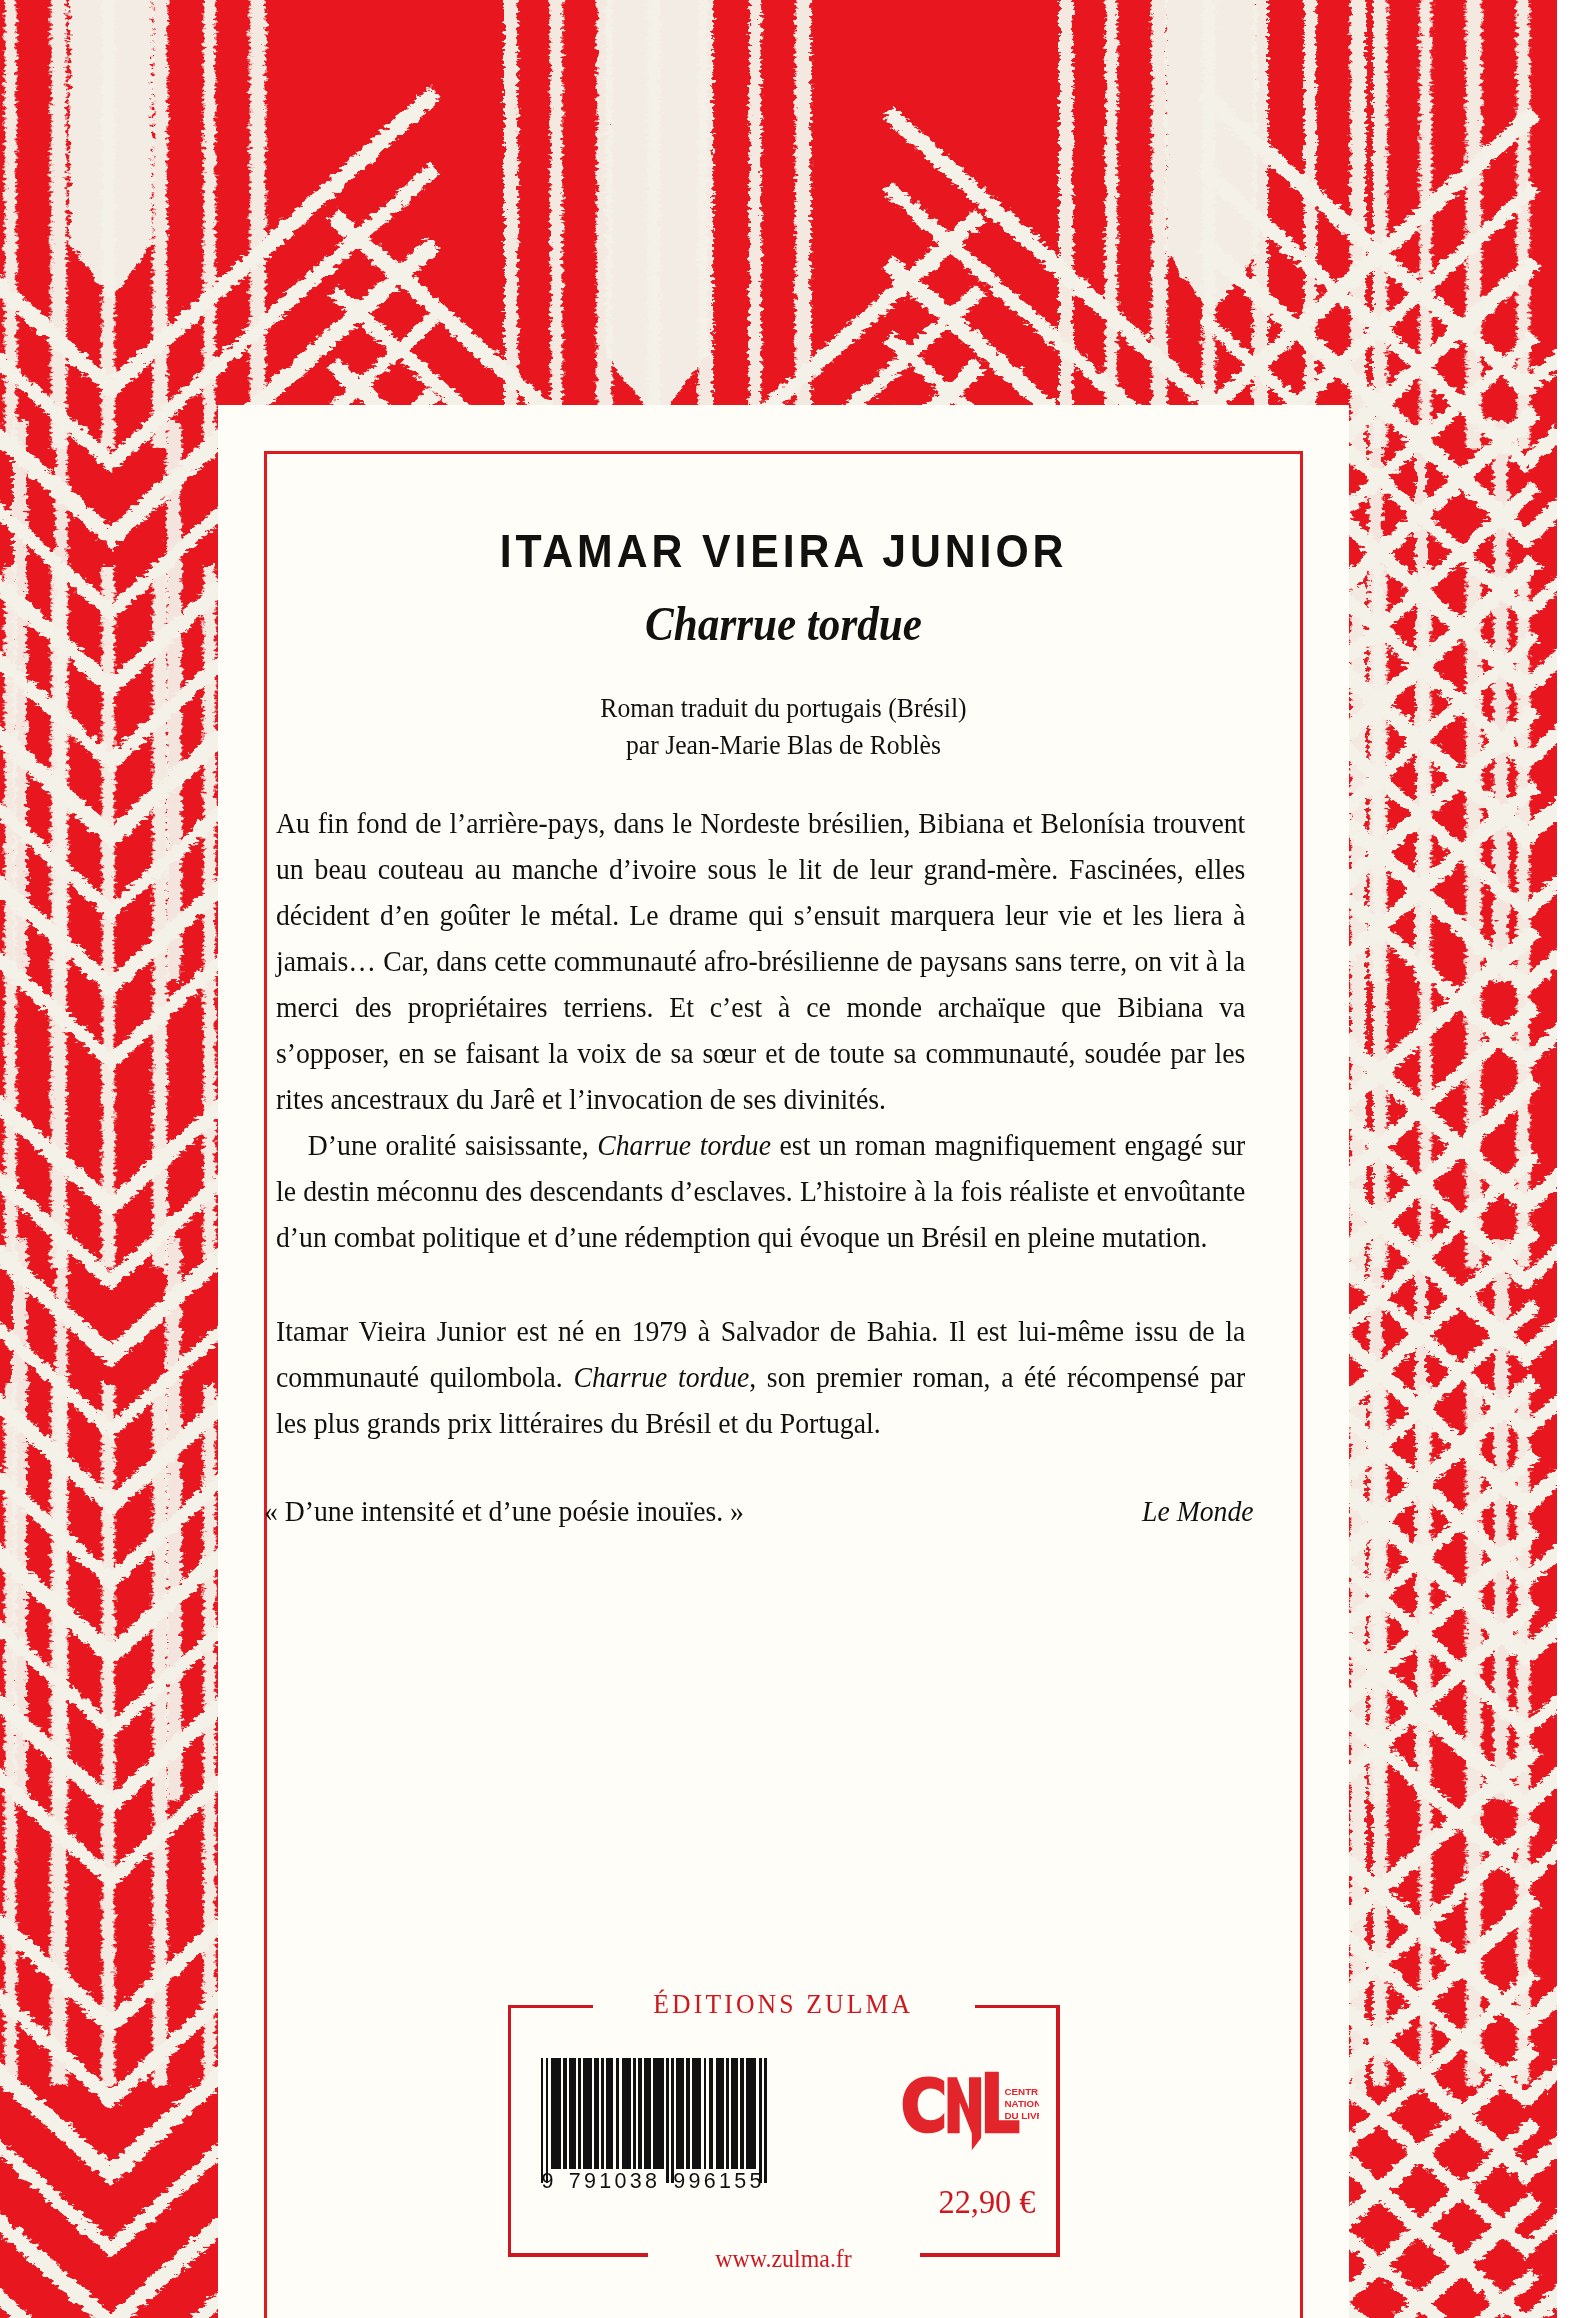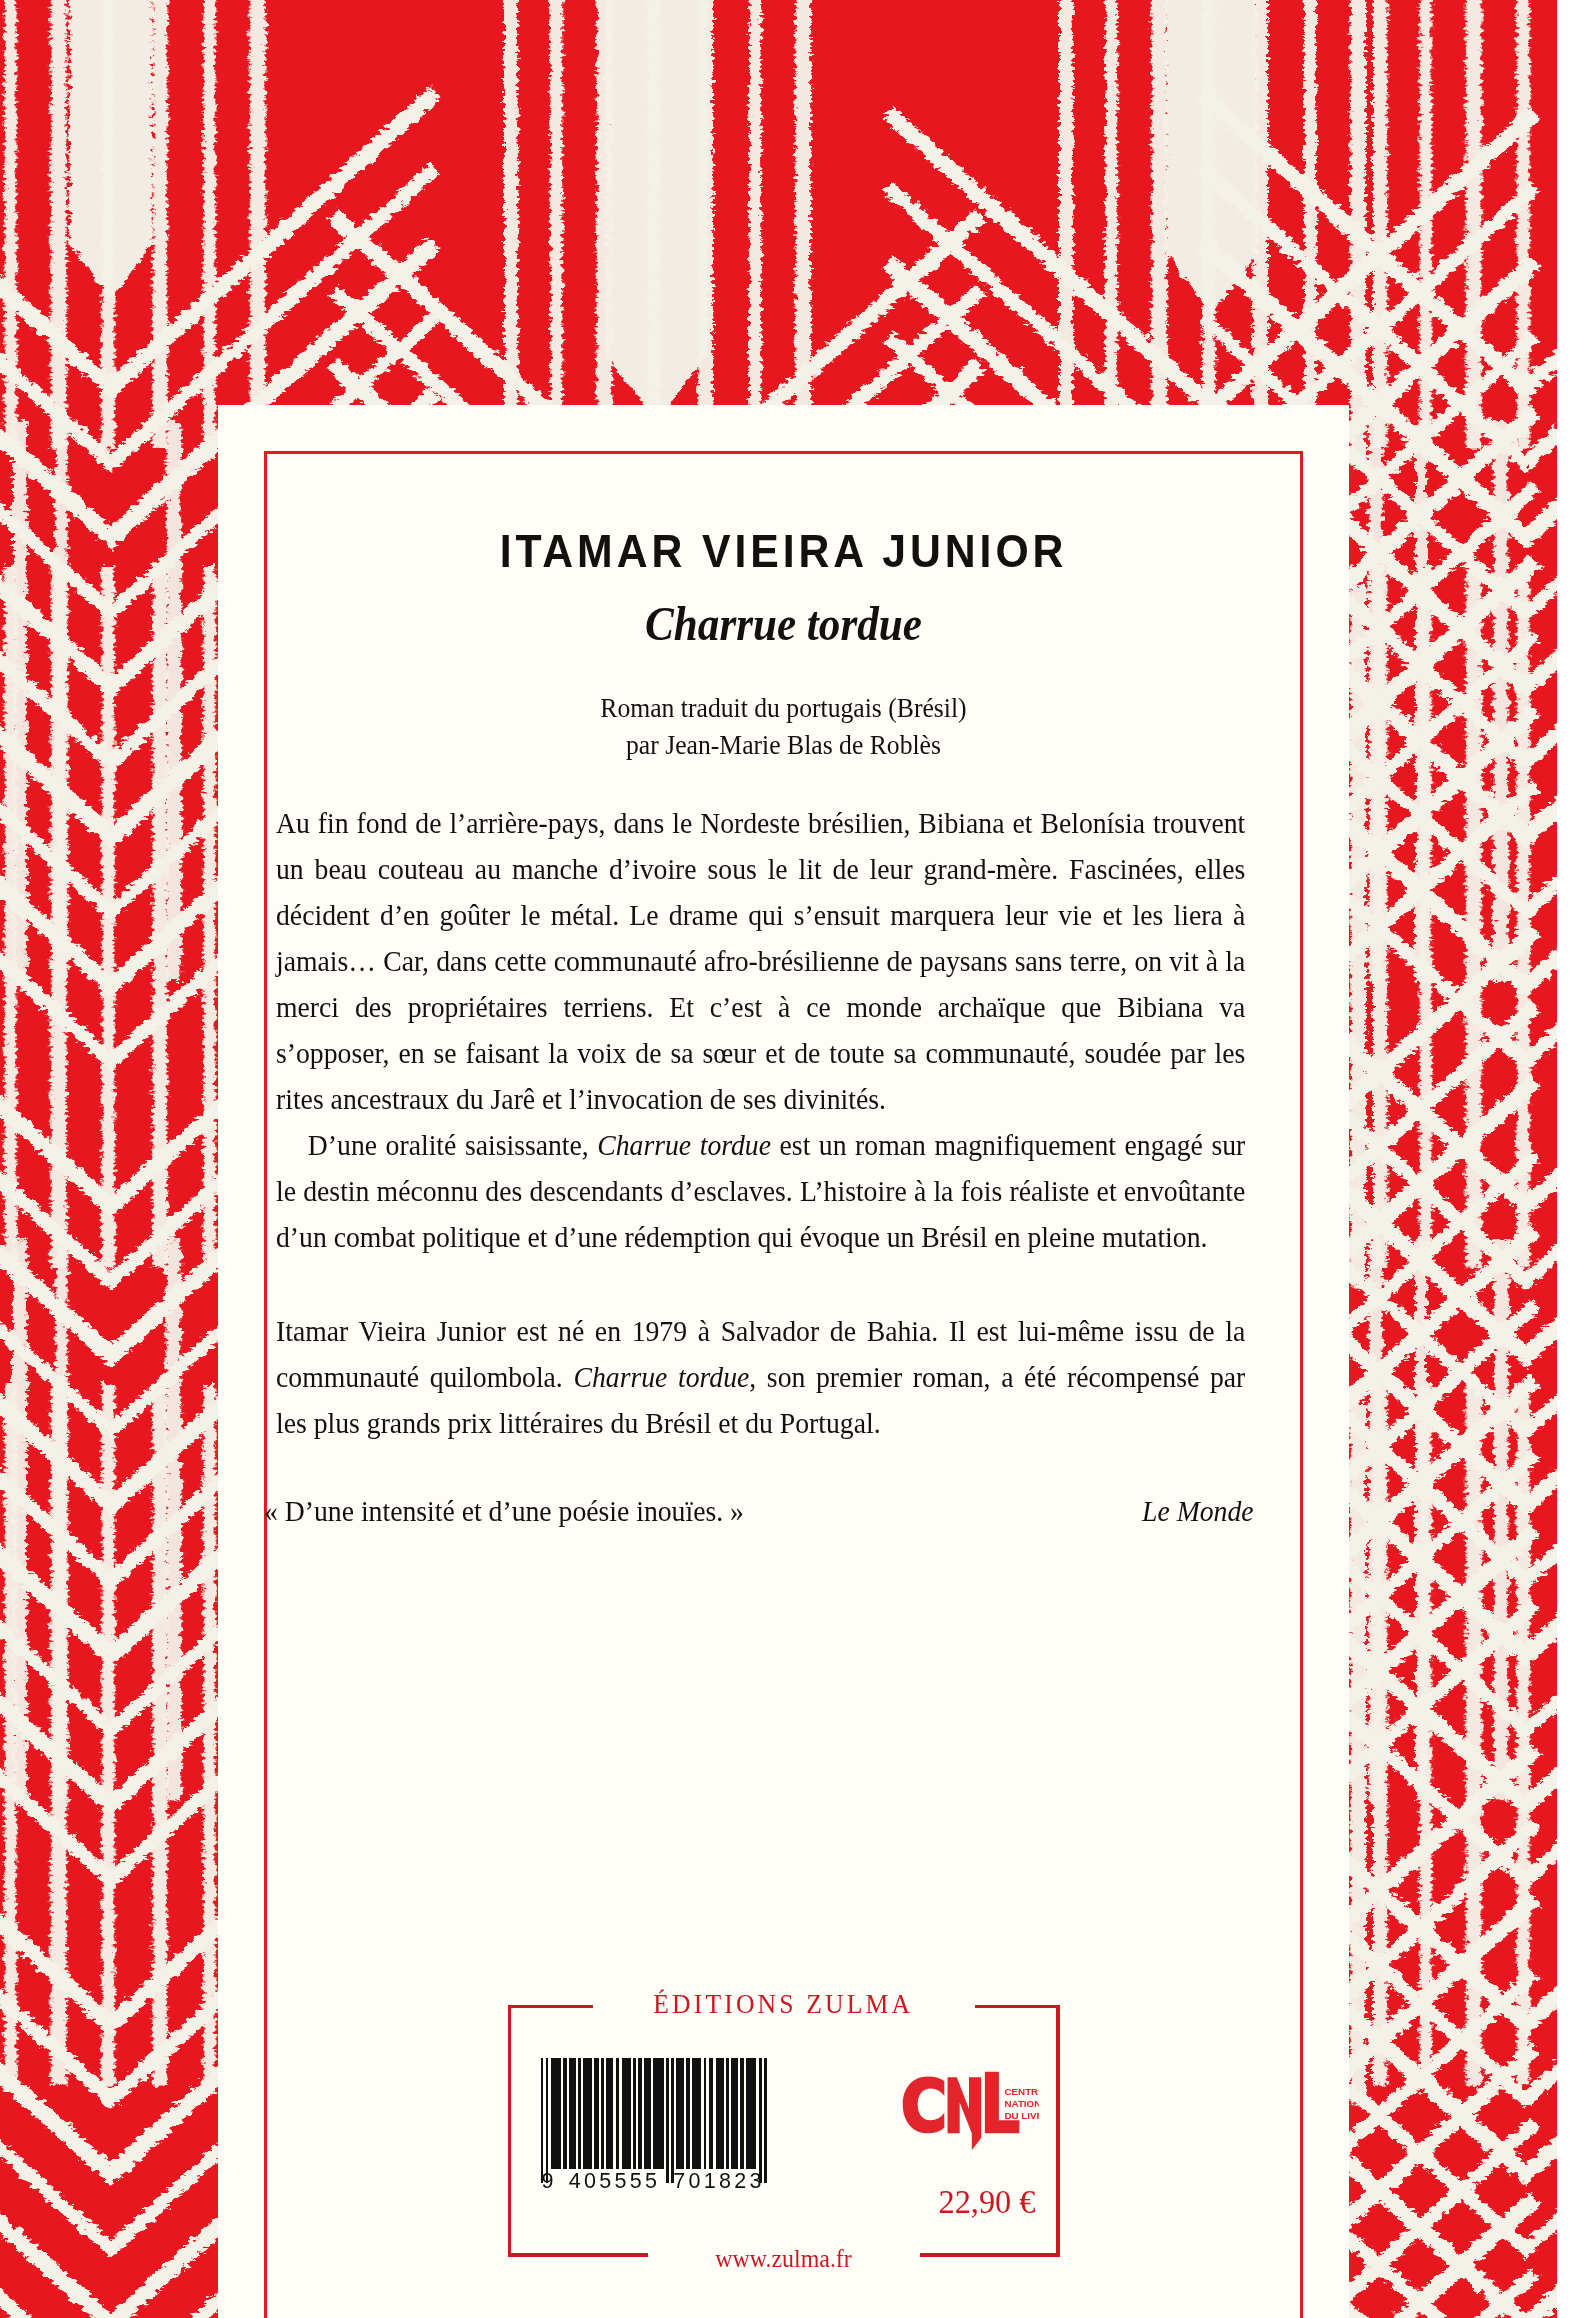--- a/index.html
+++ b/index.html
@@ -409,22 +409,22 @@
           <span class="bar short" style="width:8.4px"></span>
           <span class="bar short" style="width:2.8px"></span>
           <span class="bar short" style="width:6.5px"></span>
           <span class="bar short" style="width:3.7px"></span>
           <span class="bar short" style="width:10.3px"></span>
           <span class="bar tall" style="width:2.8px"></span>
           <span class="bar tall" style="width:2.8px"></span>
         </div>
         <div class="barcode-digits">
           <span class="bc-lead">9</span>
-          <span class="bc-group">405555</span>
-          <span class="bc-group">701823</span>
+          <span class="bc-group">791038</span>
+          <span class="bc-group">996155</span>
         </div>
       </div>
 
       <div id="cnl">
         <svg viewBox="0 0 300 180" xmlns="http://www.w3.org/2000/svg">
 
           <path d="M62 18 C26 18 8 46 8 78 C8 110 26 140 62 140 C76 140 88 136 97 128 L97 96 C90 106 80 112 68 112 C50 112 40 98 40 78 C40 58 50 44 68 44 C80 44 90 50 97 60 L97 28 C88 21 76 18 62 18 Z" fill="#e1252b"></path>
 
           <path d="M104 20 L104 140 L130 140 L130 74 L156 140 L156 176 L176 150 L176 20 L150 20 L150 88 L124 20 Z" fill="#e1252b"></path>
 

